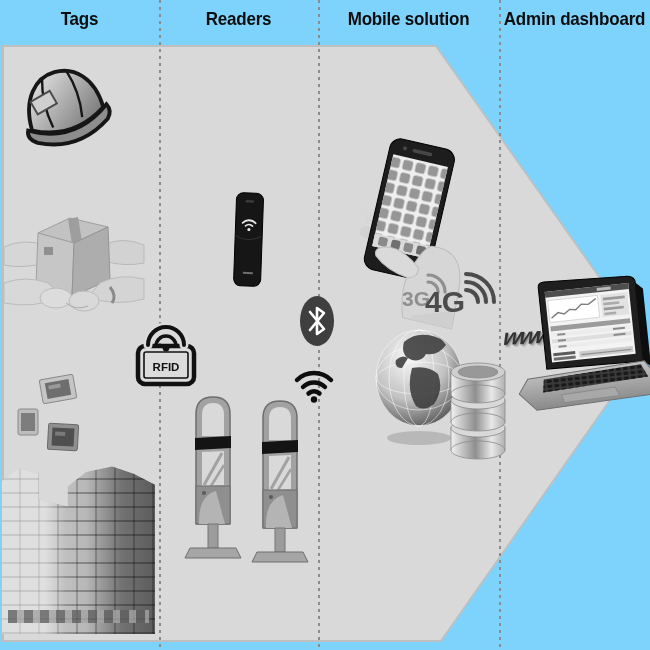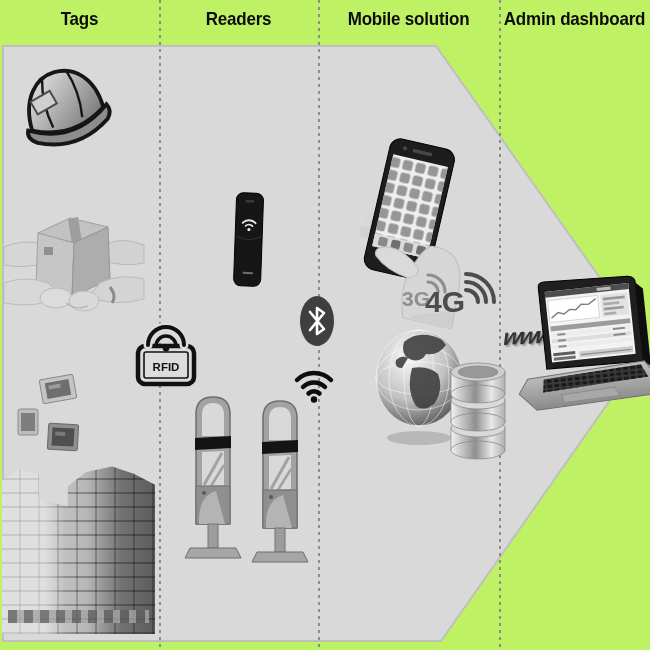--- a/index.html
+++ b/index.html
@@ -1,16 +1,16 @@
 <!DOCTYPE html>
 <html><head>
 <meta charset="utf-8">
 <style>
   html,body{margin:0;padding:0;background:#fff;}
-  .canvas{position:relative;width:650px;height:650px;background:#bef264;overflow:hidden;
+  .canvas{position:relative;width:650px;height:650px;background:#7dd3fc;overflow:hidden;
           font-family:"Liberation Sans",sans-serif;}
   svg{display:block;overflow:visible;}
   .fig{position:absolute;}
   .hdr{position:absolute;top:7px;height:26px;line-height:26px;text-align:center;
        font-weight:700;font-size:17px;color:#0d0d0d;letter-spacing:-0.2px;
        transform:scaleY(1.08);}
   .divider{position:absolute;top:0;width:2px;height:650px;
       background-image:repeating-linear-gradient(to bottom,#8c8c8c 0 3px,transparent 3px 7px);}
   .warehouse{position:absolute;left:2px;top:452px;width:153px;height:182px;}
   .warehouse .stack{position:absolute;inset:0;

